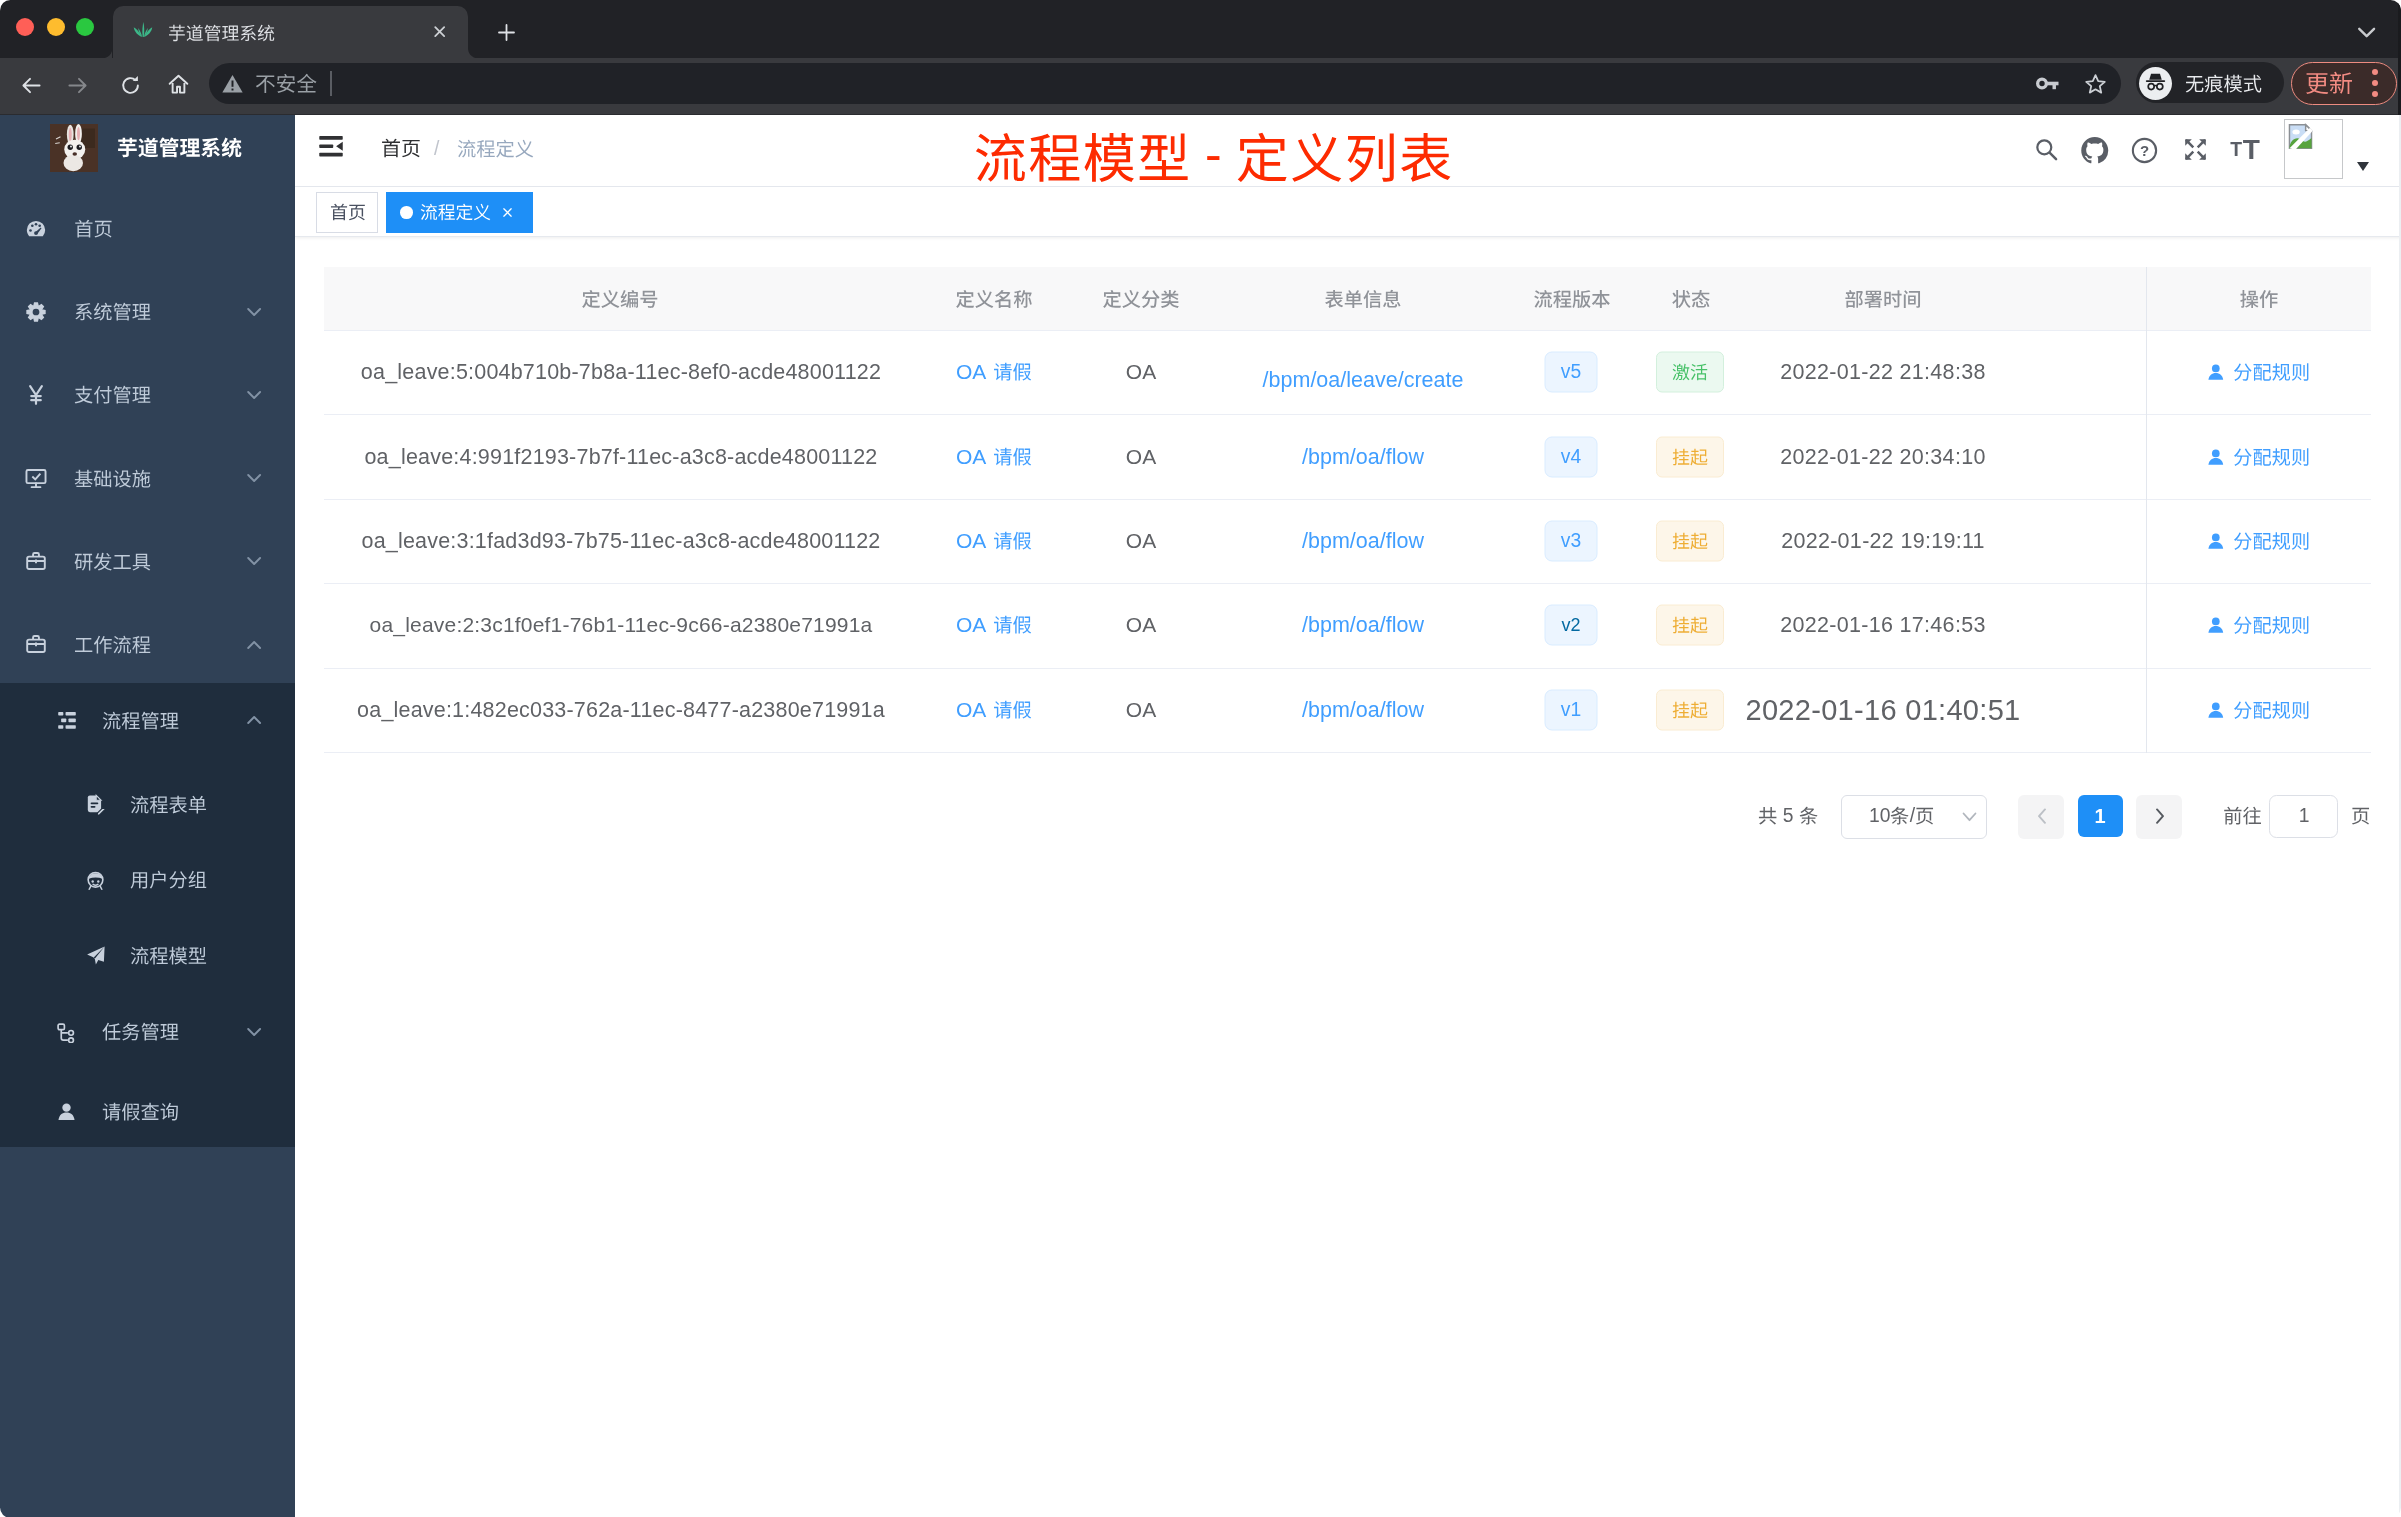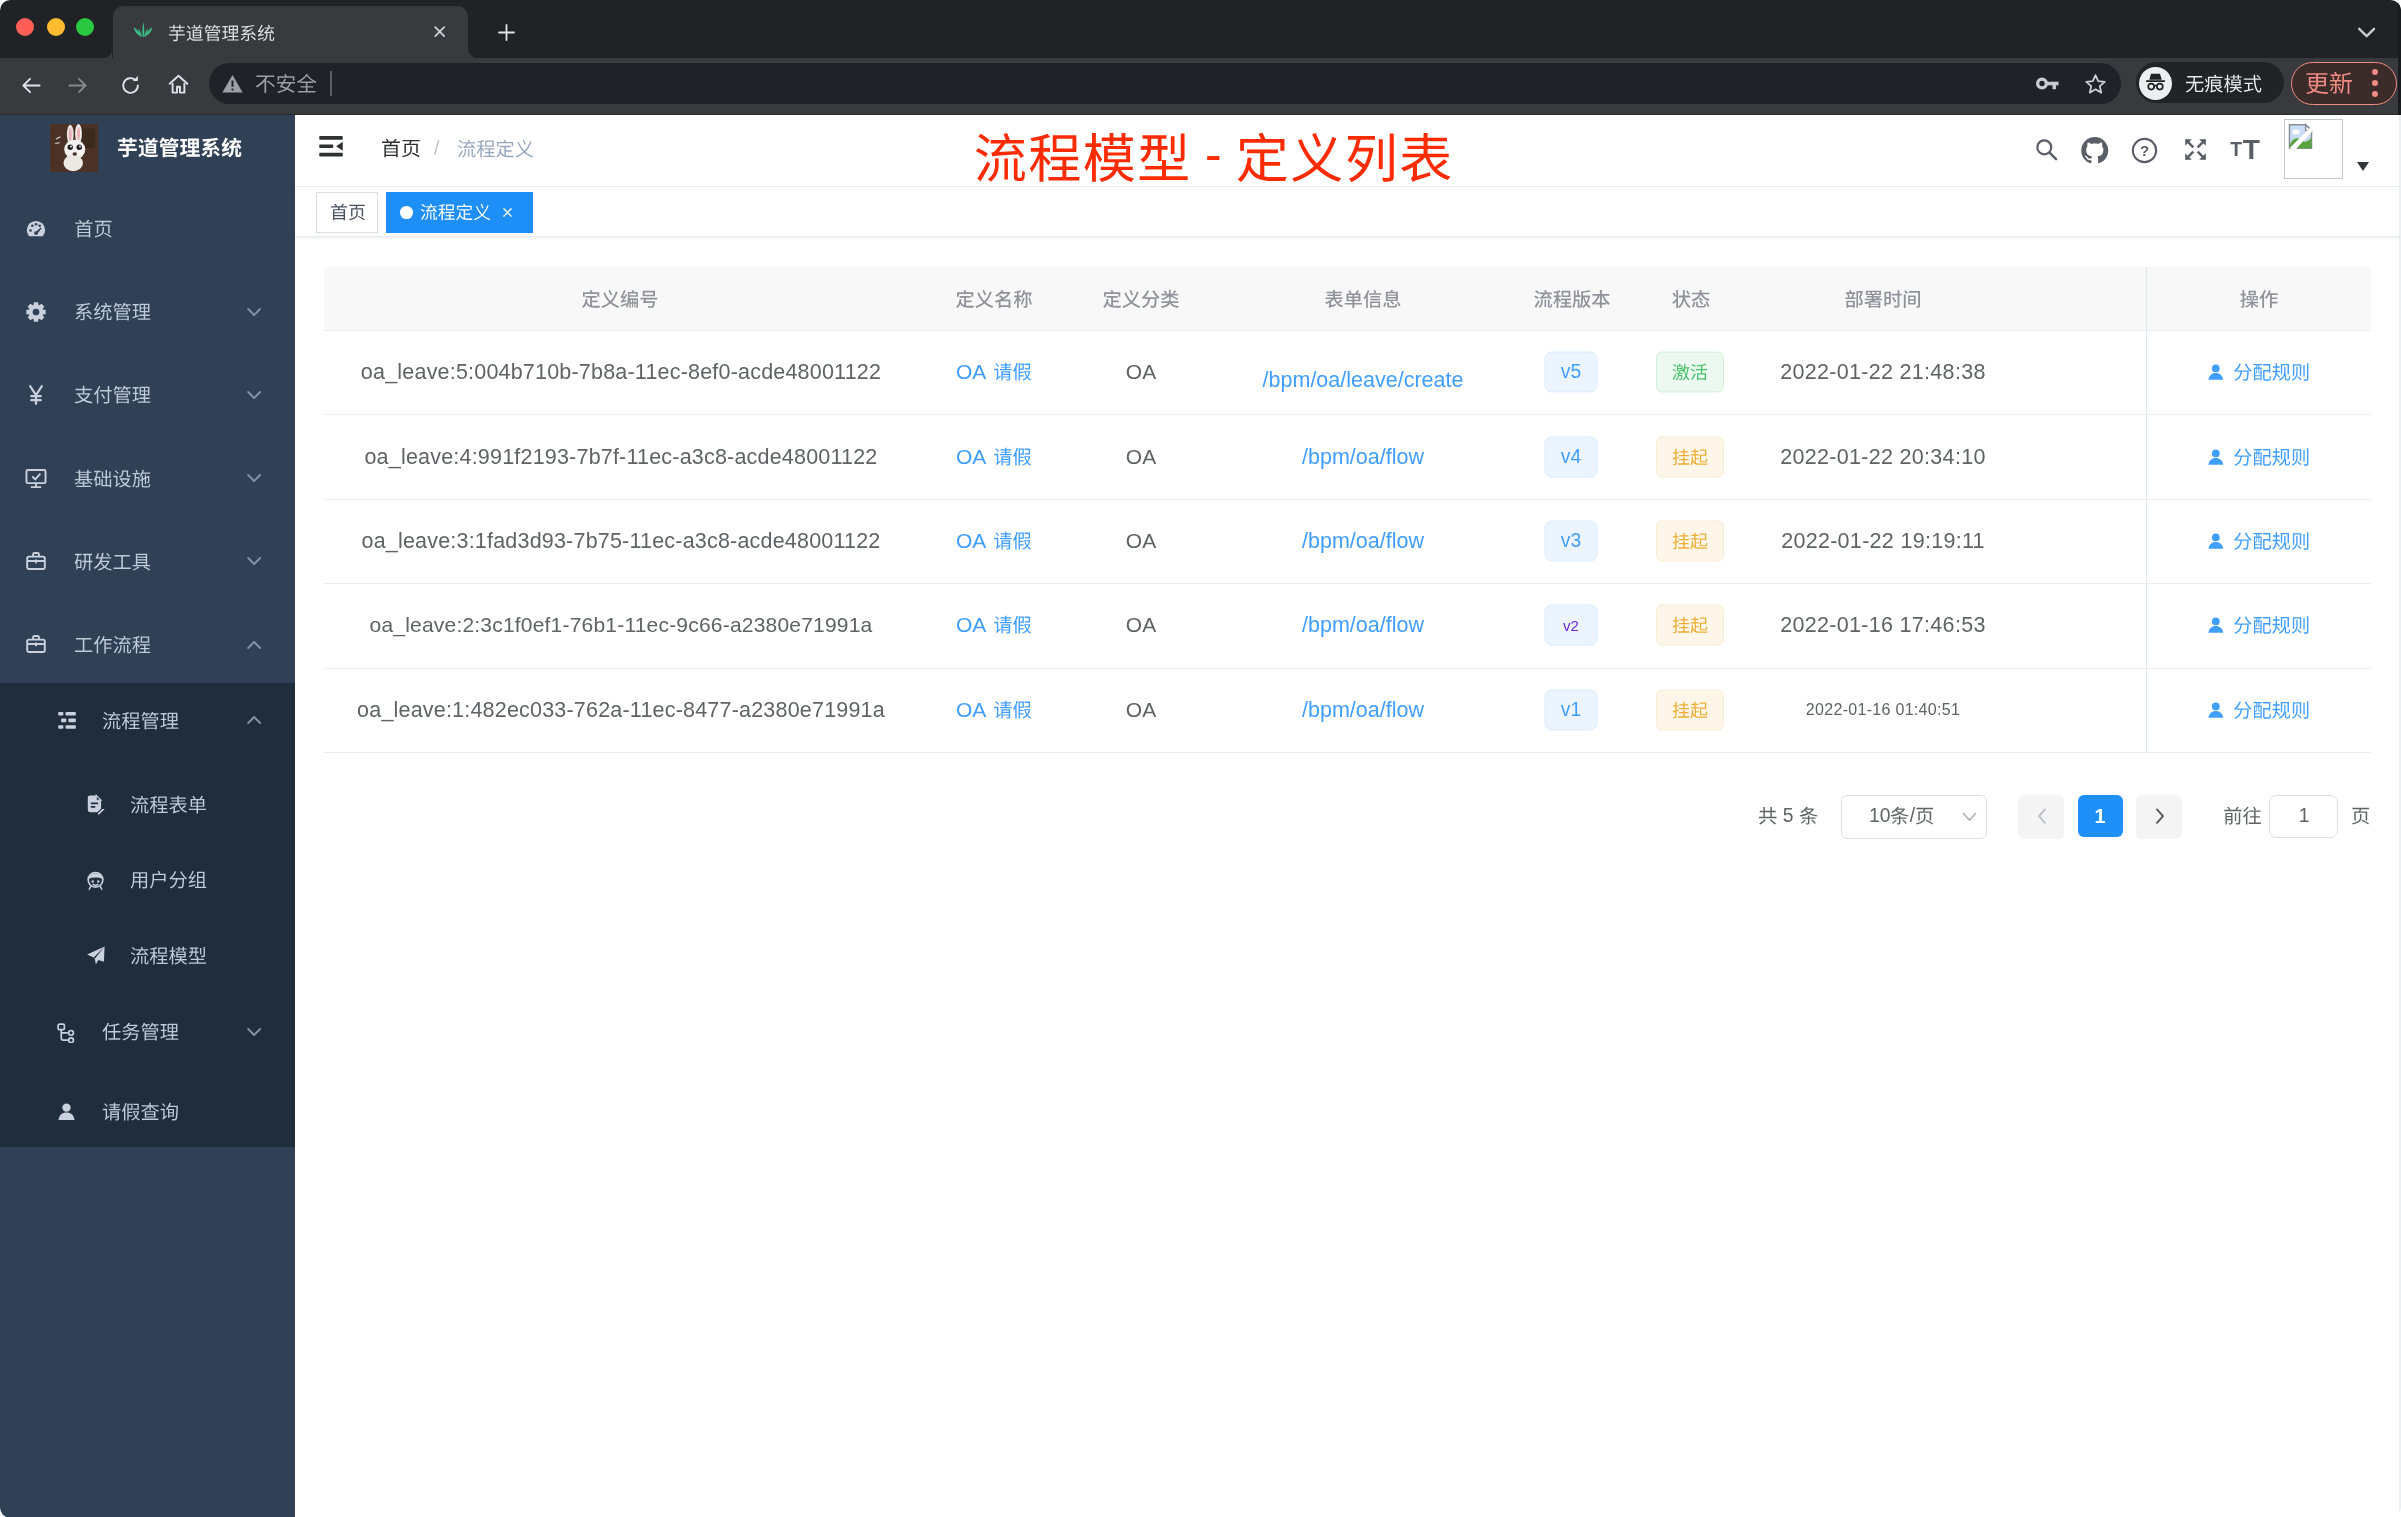--- a/index.html
+++ b/index.html
@@ -700,21 +700,21 @@
       </svg>
     </div>
     <div style="position:absolute;left:1141px;top:625px;transform:translate(-50%,-50%);display:flex;align-items:center;white-space:nowrap;">
       <span style="font-size:21px;color:#606266;font-weight:400;letter-spacing:0px;">OA</span>
     </div>
     <div style="position:absolute;left:1363px;top:625px;transform:translate(-50%,-50%);display:flex;align-items:center;white-space:nowrap;">
       <span style="font-size:21.5px;color:#409eff;font-weight:400;letter-spacing:0px;">/bpm/oa/flow</span>
     </div>
     <div class="abs" style="left:1571px;top:625px;width:53px;height:41px;transform:translate(-50%,-50%);background:#ecf5ff;border:0.7px solid #d9ecff;border-radius:7.4px"></div>
     <div style="position:absolute;left:1571px;top:625px;transform:translate(-50%,-50%);display:flex;align-items:center;white-space:nowrap;">
-      <span style="font-size:15px;color:#6d28d9;font-weight:400;letter-spacing:0px;">v2</span>
+      <span style="font-size:18px;color:#0369a1;font-weight:400;letter-spacing:0px;">v2</span>
     </div>
     <div class="abs" style="left:1690px;top:625px;width:68px;height:41px;transform:translate(-50%,-50%);background:#fdf6e9;border:0.7px solid #faecd2;border-radius:6px"></div>
     <div style="position:absolute;left:1690px;top:625px;transform:translate(-50%,-50%);display:flex;align-items:center;white-space:nowrap;">
       <svg style="width:36px;height:18px;flex:none;" viewBox="0 0 2000 1000">
         <g fill="#eead33" transform="matrix(1 0 0 -1 0 880)">
           <use href="#r6302" x="0"></use>
           <use href="#r8d77" x="1000"></use>
         </g>
       </svg>
     </div>
@@ -760,21 +760,21 @@
     <div class="abs" style="left:1690px;top:710px;width:68px;height:41px;transform:translate(-50%,-50%);background:#fdf6e9;border:0.7px solid #faecd2;border-radius:6px"></div>
     <div style="position:absolute;left:1690px;top:710px;transform:translate(-50%,-50%);display:flex;align-items:center;white-space:nowrap;">
       <svg style="width:36px;height:18px;flex:none;" viewBox="0 0 2000 1000">
         <g fill="#eead33" transform="matrix(1 0 0 -1 0 880)">
           <use href="#r6302" x="0"></use>
           <use href="#r8d77" x="1000"></use>
         </g>
       </svg>
     </div>
     <div style="position:absolute;left:1883px;top:710px;transform:translate(-50%,-50%);display:flex;align-items:center;white-space:nowrap;">
-      <span style="font-size:16px;color:#606266;font-weight:400;letter-spacing:0.3px;">2022-01-16 01:40:51</span>
+      <span style="font-size:29px;color:#606266;font-weight:400;letter-spacing:0.3px;">2022-01-16 01:40:51</span>
     </div>
     <div style="position:absolute;left:2258px;top:710px;transform:translate(-50%,-50%);display:flex;align-items:center;white-space:nowrap;">
       <svg style="flex:none" width="19.3" height="19.3" viewBox="0 0 30 30">
         <circle cx="15" cy="9.5" r="6" fill="#409eff"></circle>
         <path d="M3.5 27c1-7 5.5-10.5 11.5-10.5S25.5 20 26.5 27z" fill="#409eff"></path>
       </svg>
       <svg style="width:77px;height:19.3px;flex:none;margin-left:7.4px" viewBox="0 0 4000 1000">
         <g fill="#409eff" transform="matrix(1 0 0 -1 0 880)">
           <use href="#r5206" x="0"></use>
           <use href="#r914d" x="1000"></use>

